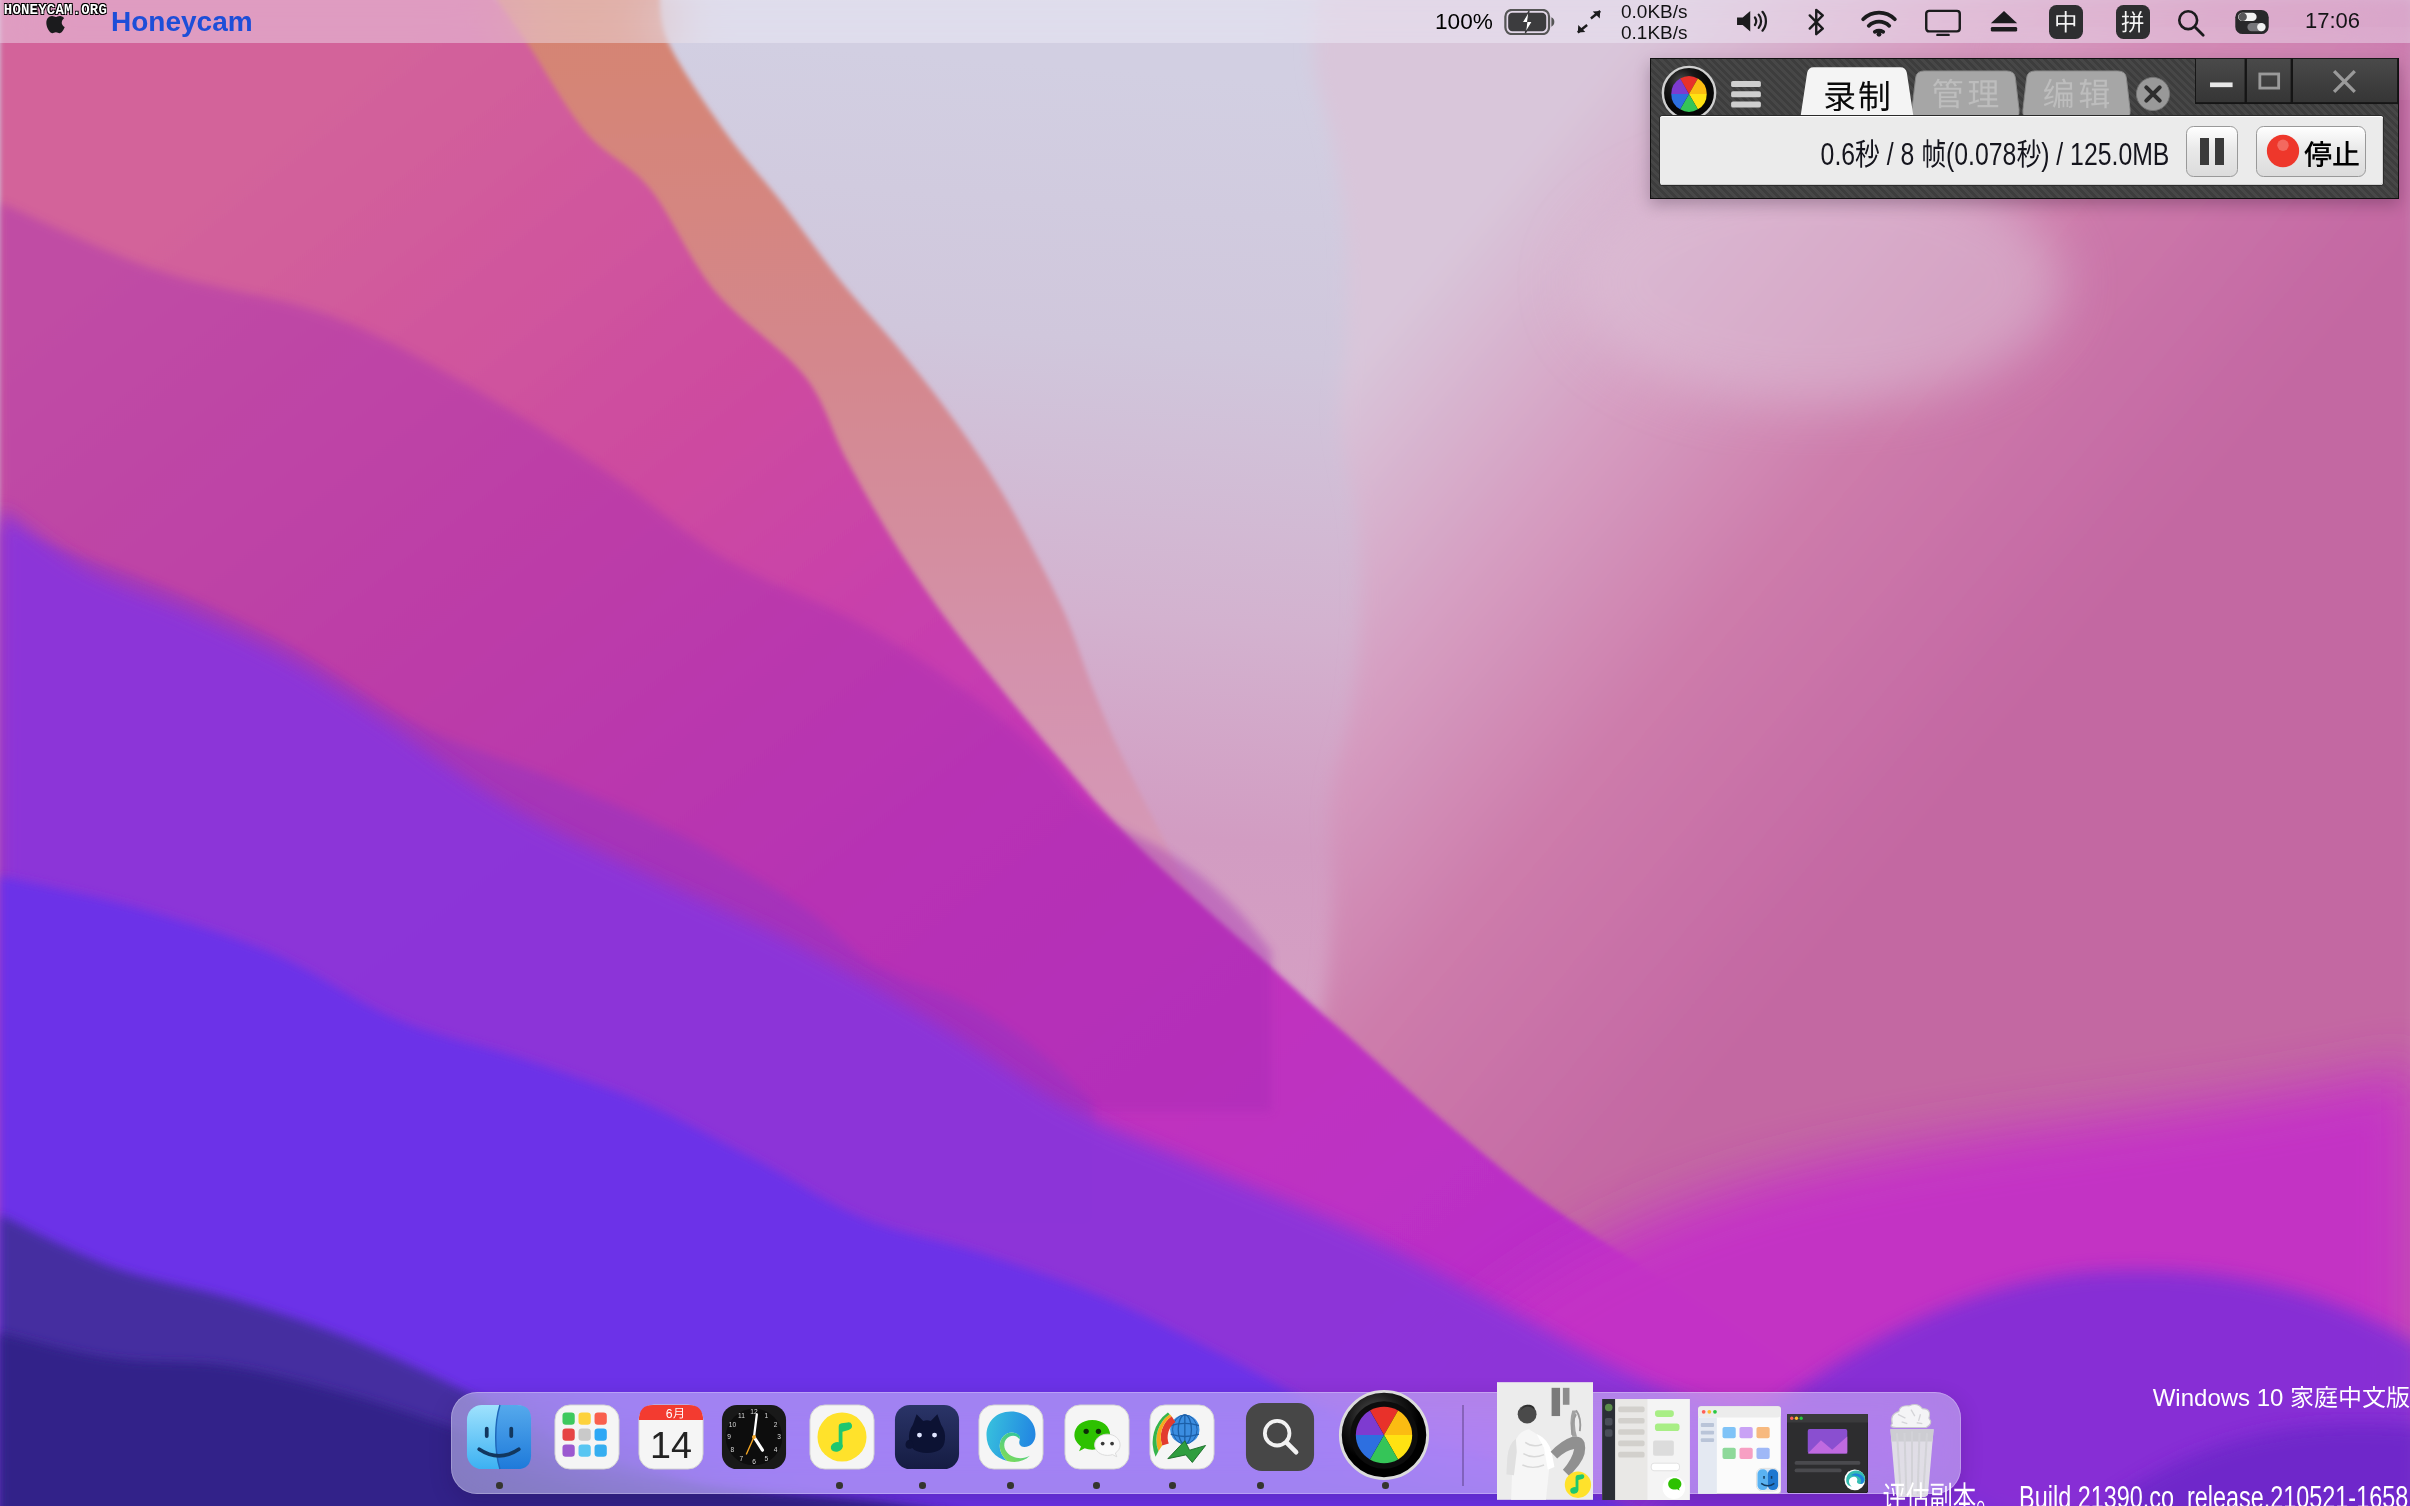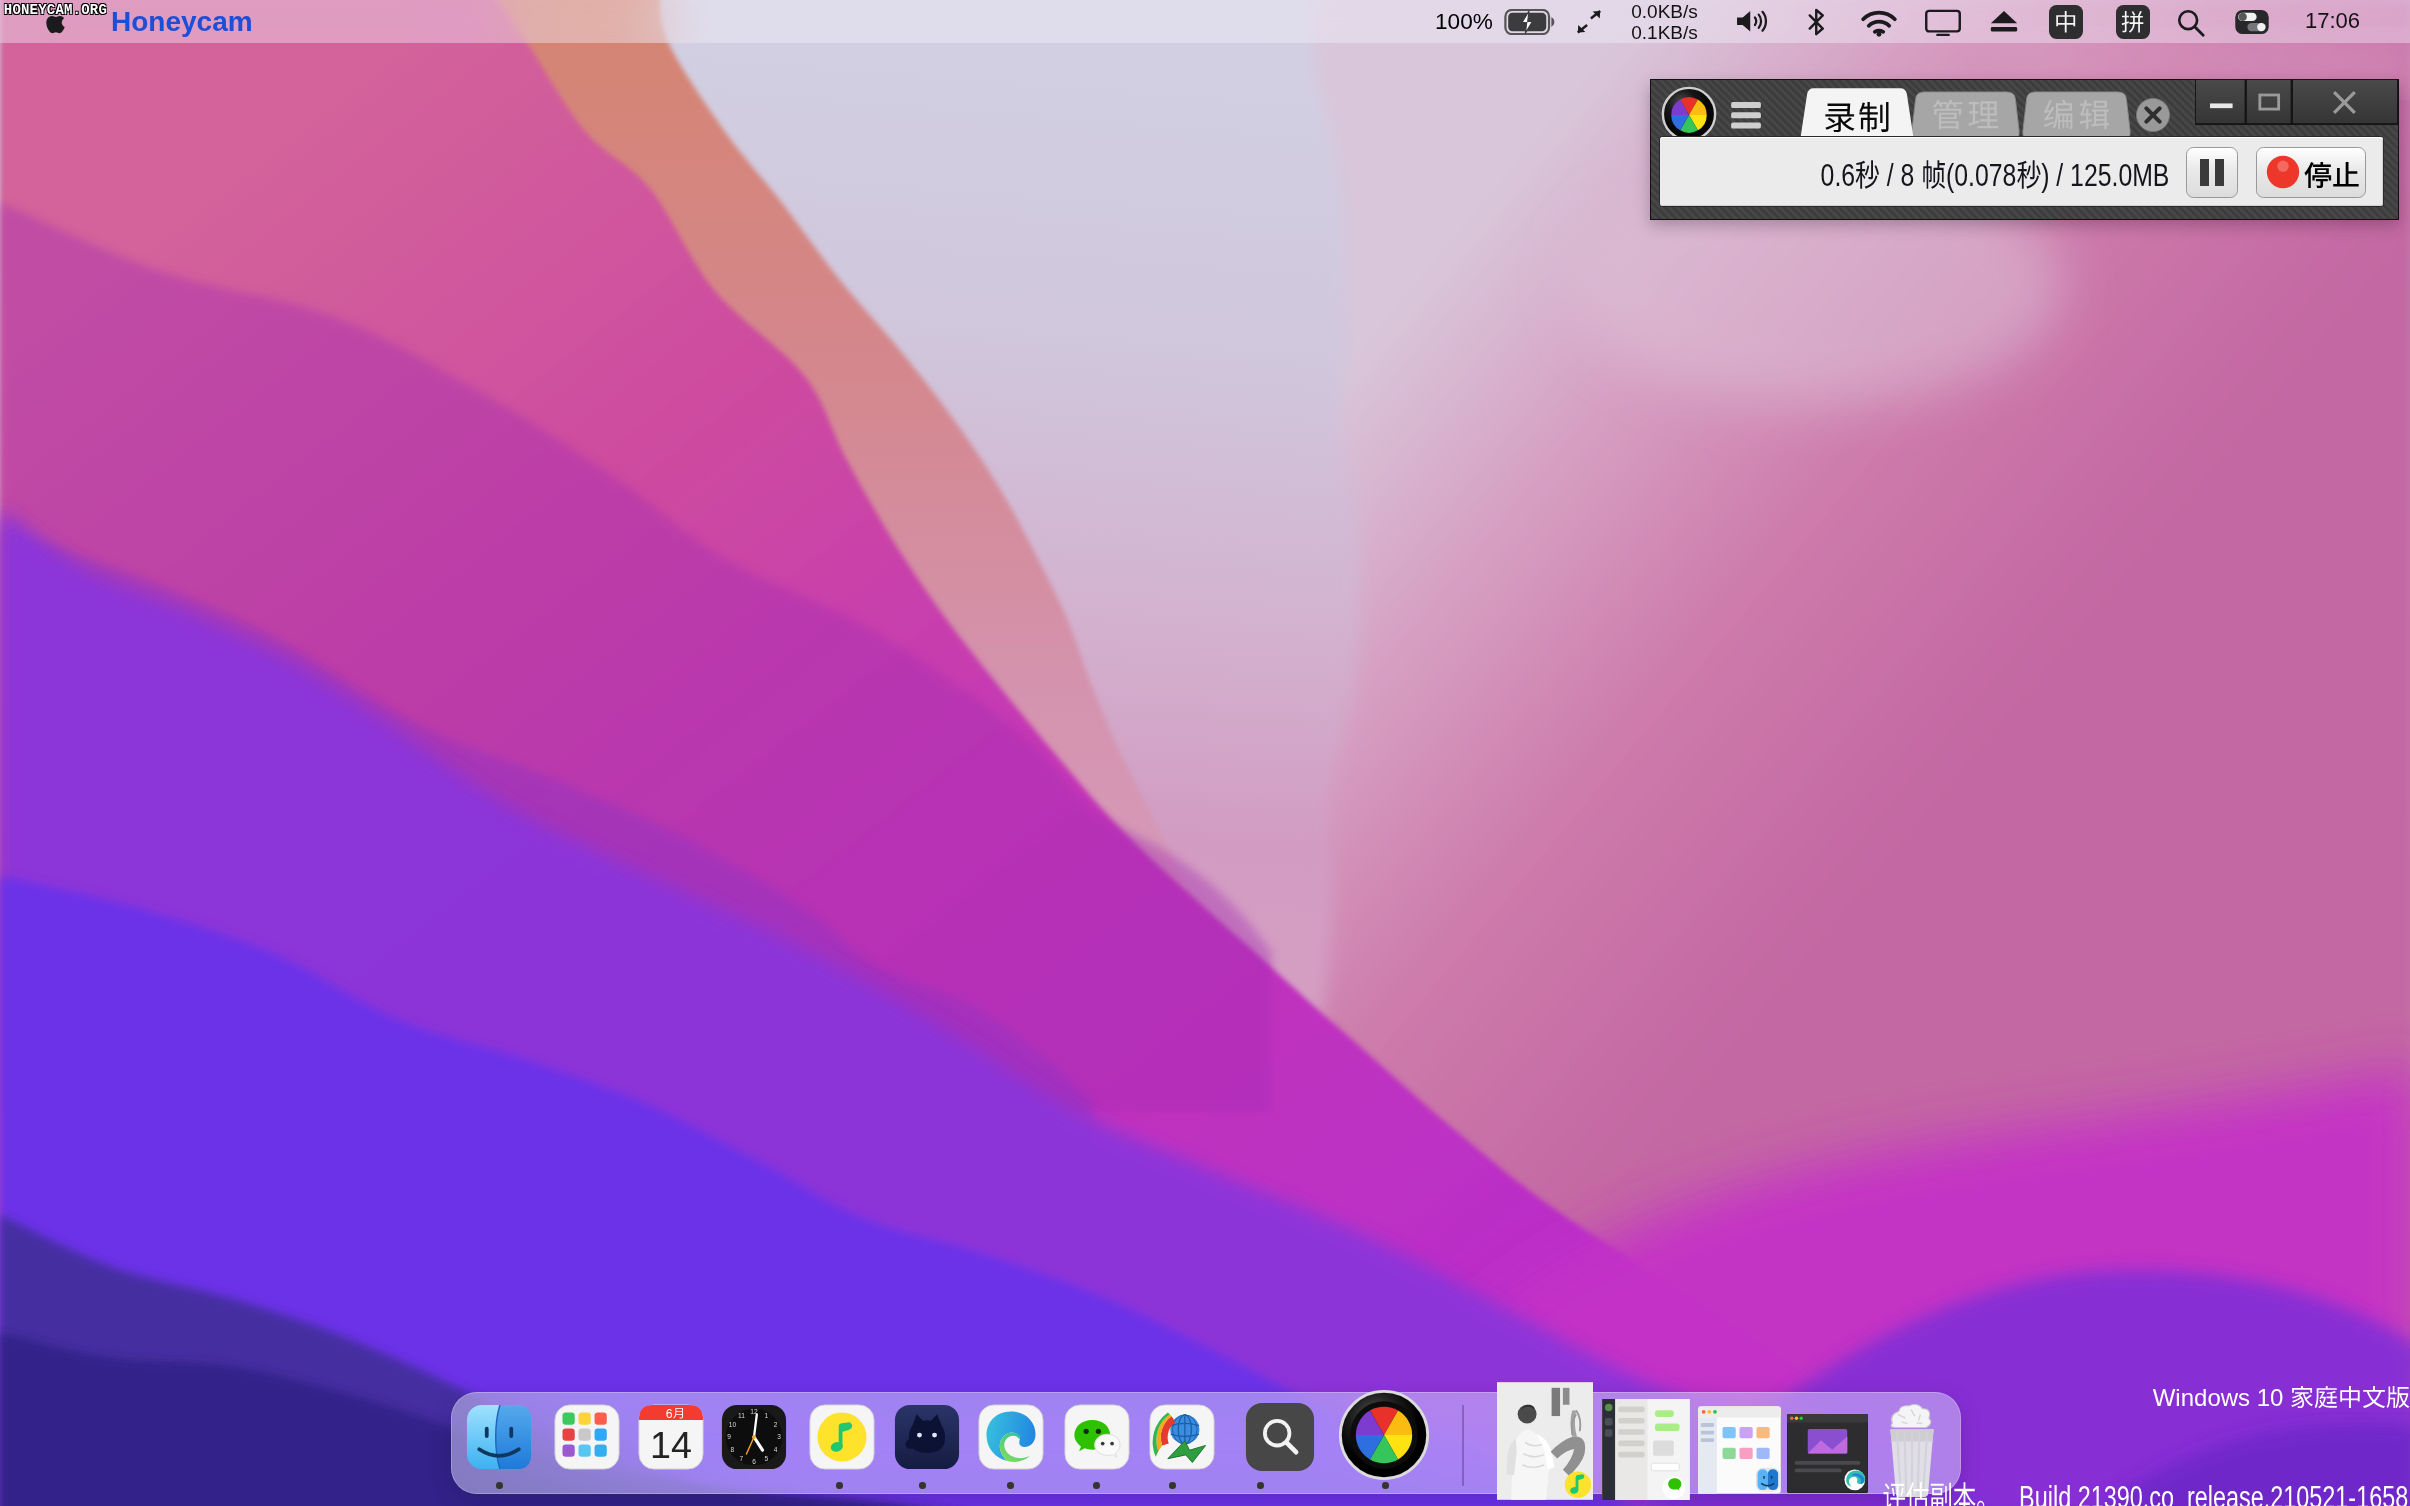--- a/index.html
+++ b/index.html
@@ -3,21 +3,21 @@
 *{margin:0;padding:0;box-sizing:border-box}
 html,body{width:2411px;height:1507px;overflow:hidden;font-family:"Liberation Sans",sans-serif;position:relative}
 #wp{position:absolute;left:0;top:0}
 .cj{width:1em;height:1em;vertical-align:-0.128em;fill:currentColor;display:inline-block}
 .abs{position:absolute}
 
 #mbar{position:absolute;left:0;top:0;width:2411px;height:43px;background:rgba(242,242,252,0.40);backdrop-filter:blur(32px);display:flex;align-items:center;color:#1b1b1d}
 #wm{position:absolute;left:3.8px;top:1.9px;font-size:14px;font-weight:bold;letter-spacing:0.2px;color:#fff;text-shadow:-0.9px -0.9px 0 #000,0.9px -0.9px 0 #000,-0.9px 0.9px 0 #000,0.9px 0.9px 0 #000;font-family:"Liberation Mono",monospace}
 .mi{display:flex;align-items:center;justify-content:center}
 
-#win{position:absolute;left:1650px;top:79px;width:749px;height:141px;background:repeating-linear-gradient(45deg,#3d3d3d 0 2.8px,#474747 2.8px 5.6px);border:1.9px solid #111;box-shadow:0 5.6px 15px rgba(10,0,20,0.25)}
+#win{position:absolute;left:1650px;top:58px;width:749px;height:141px;background:repeating-linear-gradient(45deg,#3d3d3d 0 2.8px,#474747 2.8px 5.6px);border:1.9px solid #111;box-shadow:0 5.6px 15px rgba(10,0,20,0.25)}
 #panel{position:absolute;left:9.4px;top:57px;width:723px;height:69px;background:#ebebeb;border-radius:2.8px;box-shadow:inset 0 0.9px 0 #fff,inset -0.9px -0.9px 0 #d0d0d0,0 0 0 0.9px #2a2a2a}
 .tab{position:absolute;top:9.4px;height:51px}
 .btn{position:absolute;border-radius:7.5px;background:linear-gradient(#ffffff,#e9e9e9 45%,#dcdcdc);border:1.9px solid #999;box-shadow:inset 0 0.9px 0 #fff}
 
 #dock{position:absolute;left:451px;top:1392px;width:1510px;height:102px;border-radius:26px;background:rgba(208,208,238,0.52);backdrop-filter:blur(38px) saturate(1.2);box-shadow:inset 0 0 0 0.9px rgba(255,255,255,0.25),0 7.5px 22.6px rgba(30,10,60,0.2)}
 .wtxt{position:absolute;color:#fff;white-space:nowrap}
 </style></head><body>
 <svg id="wp" width="2411" height="1507" viewBox="0 0 2560 1600">
 <defs>
 <linearGradient id="lgBase" x1="1520" y1="100" x2="1430" y2="1250" gradientUnits="userSpaceOnUse">
@@ -170,21 +170,21 @@
 <path d="M26.5 2 L19 14.5 L24 14.5 L22.5 26 L30 13.5 L25 13.5 Z" fill="#fff" stroke="#3c3c3e" stroke-width="1.2"></path>
 <path d="M50.5 9 a5.5 5.5 0 0 1 0 10" fill="#555"></path>
   </svg>
 <svg class="abs" style="left:1575px;top:9.4px" width="28" height="25.4" viewBox="0 0 30 27">
 <g stroke="#1b1b1d" stroke-width="2.6" fill="none">
       <path d="M17 10 L27 2"></path>
       <path d="M13 17 L3 25"></path>
     </g>
 <path d="M27 2 L19 2.5 L26.5 10 Z M3 25 L11 24.5 L3.5 17 Z" fill="#1b1b1d"></path>
   </svg>
-<div class="abs" style="left:1621px;top:0.9px;width:87px;font-size:19px;line-height:21px;color:#121214;text-align:center">
+<div class="abs" style="left:1621px;top:0.9px;width:87px;font-size:19px;line-height:21px;color:#121214;text-align:left">
     <div>0.0KB/s</div>
     <div>0.1KB/s</div>
   </div>
 <svg class="abs" style="left:1735px;top:9.4px" width="38" height="24.5" viewBox="0 0 40 26">
 <path d="M2 9 L8 9 L16 2 L16 24 L8 17 L2 17 Z" fill="#1b1b1d"></path>
 <g stroke="#1b1b1d" stroke-width="2.4" fill="none" stroke-linecap="round">
 <path d="M21 9 a7 7 0 0 1 0 8"></path>
       <path d="M25 6 a11 11 0 0 1 0 14"></path>
       <path d="M29 3 a15.5 15.5 0 0 1 0 20"></path>
     </g>

